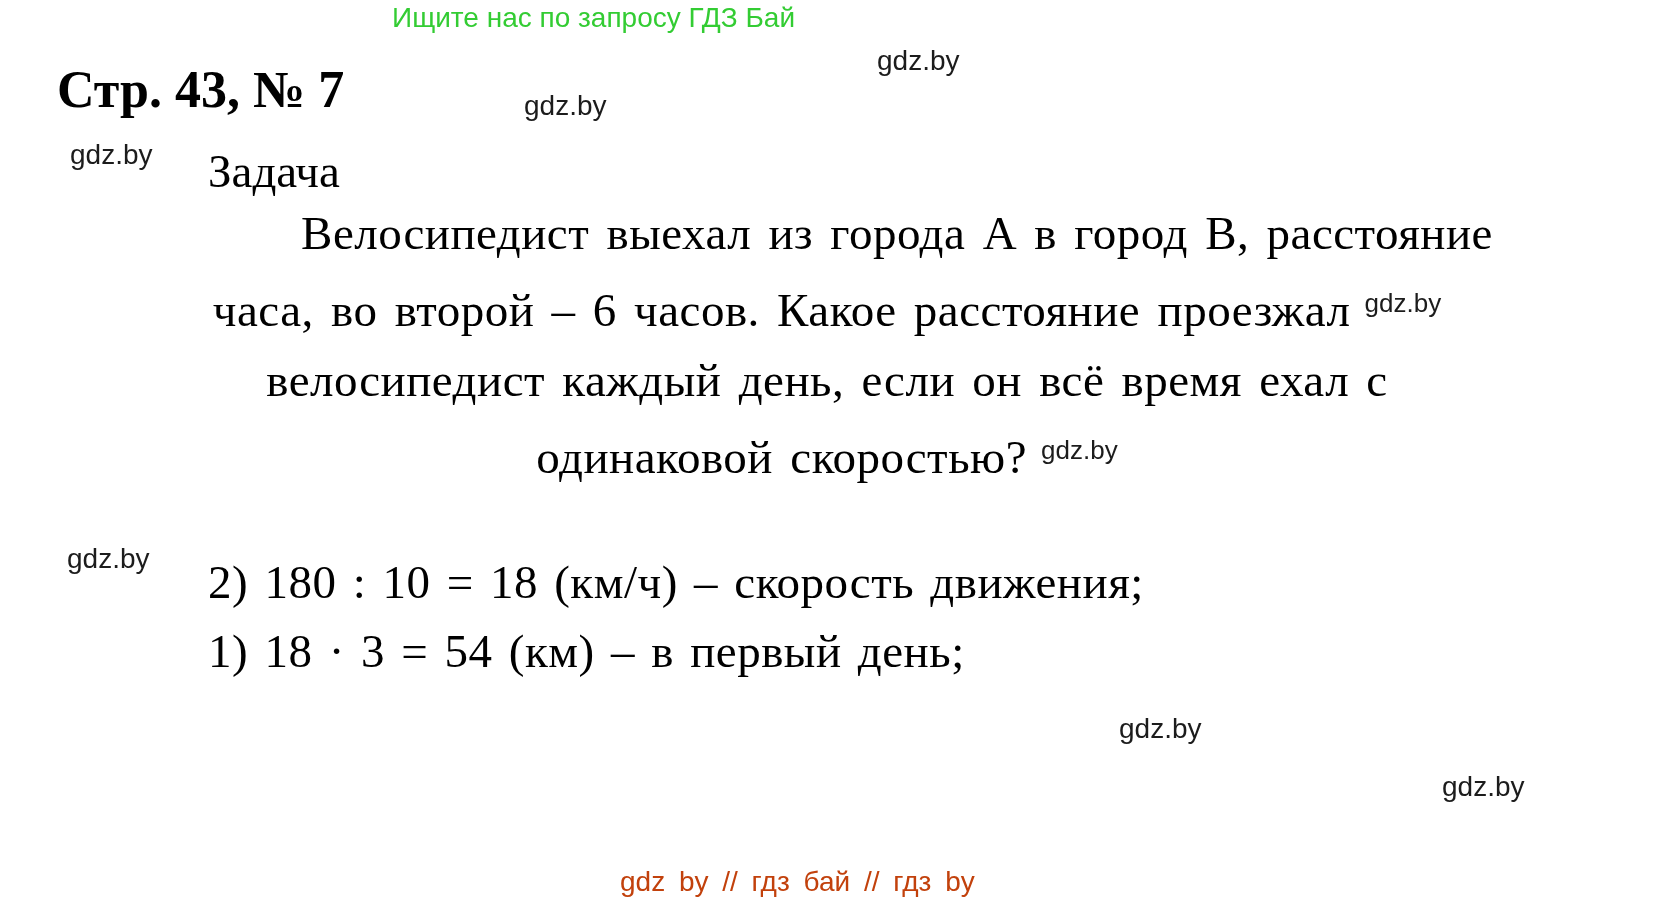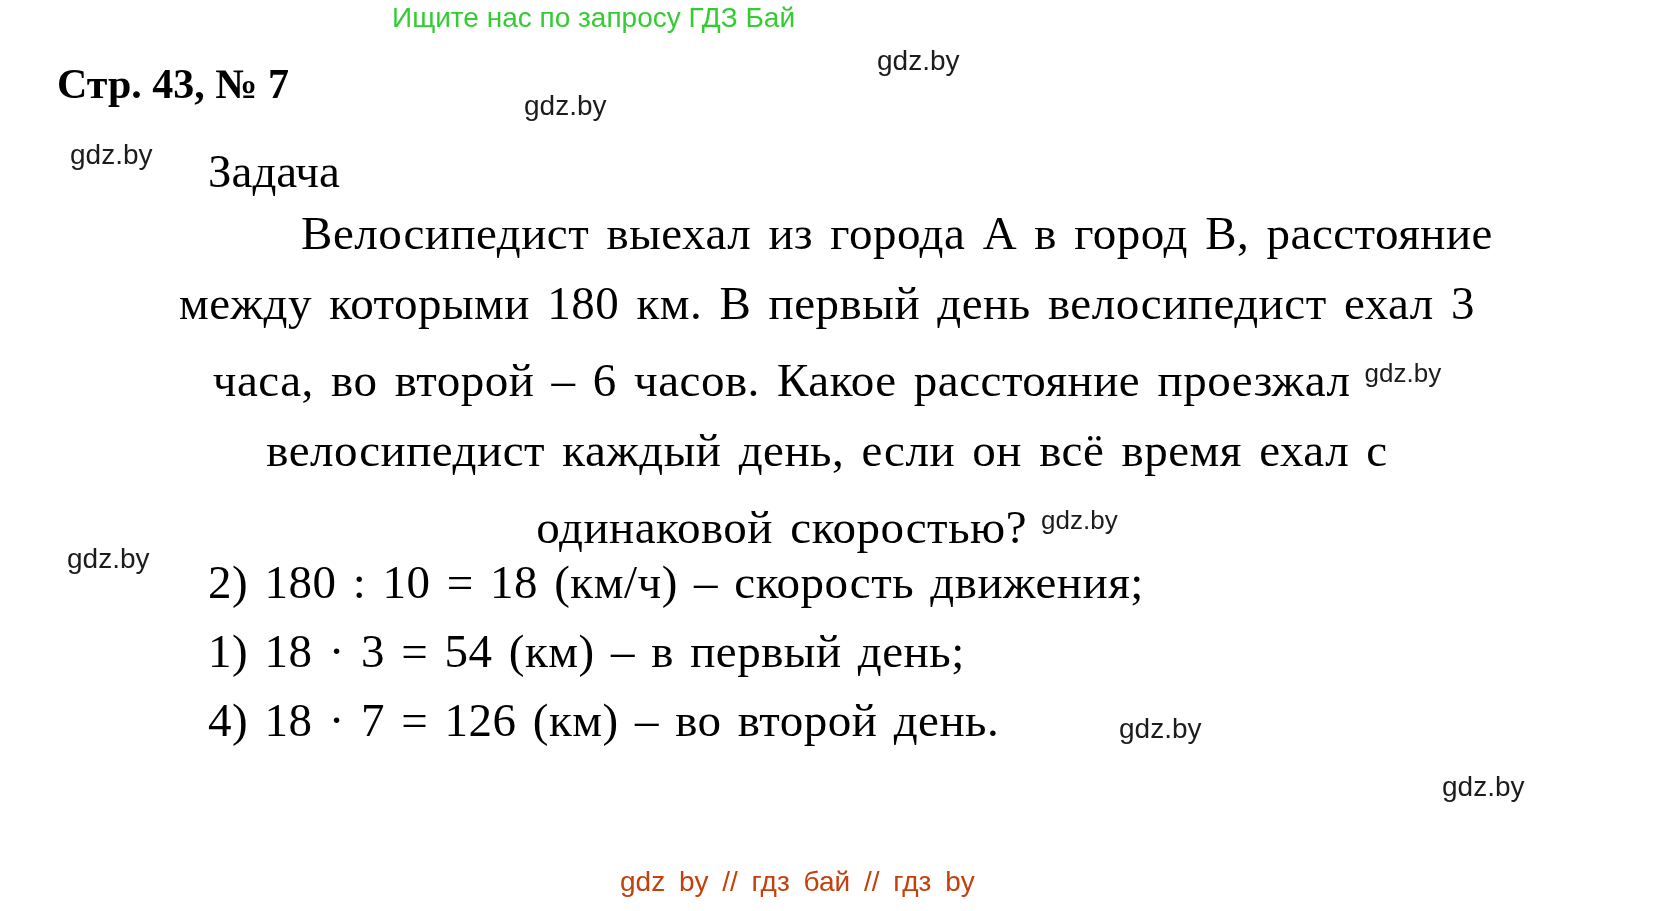--- a/index.html
+++ b/index.html
@@ -30,21 +30,21 @@
     position: absolute;
     font-family: "Liberation Sans", sans-serif;
     font-size: 28px;
     color: #1c1c1c;
     white-space: nowrap;
   }
   .page-title {
     position: absolute;
     top: 60px;
     left: 45px;
-    font-size: 42px;
+    font-size: 52px;
     font-weight: bold;
     white-space: nowrap;
   }
   .task-label {
     position: absolute;
     top: 144px;
     left: 196px;
     font-size: 47px;
     white-space: nowrap;
   }
@@ -102,39 +102,35 @@
   <span class="wm" style="top:139px; left:58px;">gdz.by</span>
 
   <div class="page-title">Стр. 43, № 7</div>
   <div class="task-label">Задача</div>
 
   <div class="problem">
     <div class="line indent">
       <span>Велосипедист выехал из города А в город В, расстояние</span>
     </div>
     <div class="line">
-      <span>между которыми 180 км. В первый день велосипедист ехал 3</span>
-    </div>
-    <div class="line">
       <span>часа, во второй – 6 часов. Какое расстояние проезжал</span><span class="wm-inline">gdz.by</span>
     </div>
     <div class="line">
       <span>велосипедист каждый день, если он всё время ехал с</span>
     </div>
     <div class="line">
       <span>одинаковой скоростью?</span><span class="wm-inline">gdz.by</span>
     </div>
   </div>
 
   <span class="wm" style="top:543px; left:55px;">gdz.by</span>
 
   <div class="solution">
     <div class="step">2) 180 : 10 = 18 (км/ч) – скорость движения;</div>
     <div class="step">1) 18 · 3 = 54 (км) – в первый день;</div>
-    <div class="step">4) 18 · 7 = 126 (км) – во второй день.</div>
   </div>
 
   <span class="wm" style="top:713px; left:1107px;">gdz.by</span>
   <span class="wm" style="top:771px; left:1430px;">gdz.by</span>
 
   <div class="footer">gdz by // гдз бай // гдз by</div>
 
 </div>
 
 </body></html>

